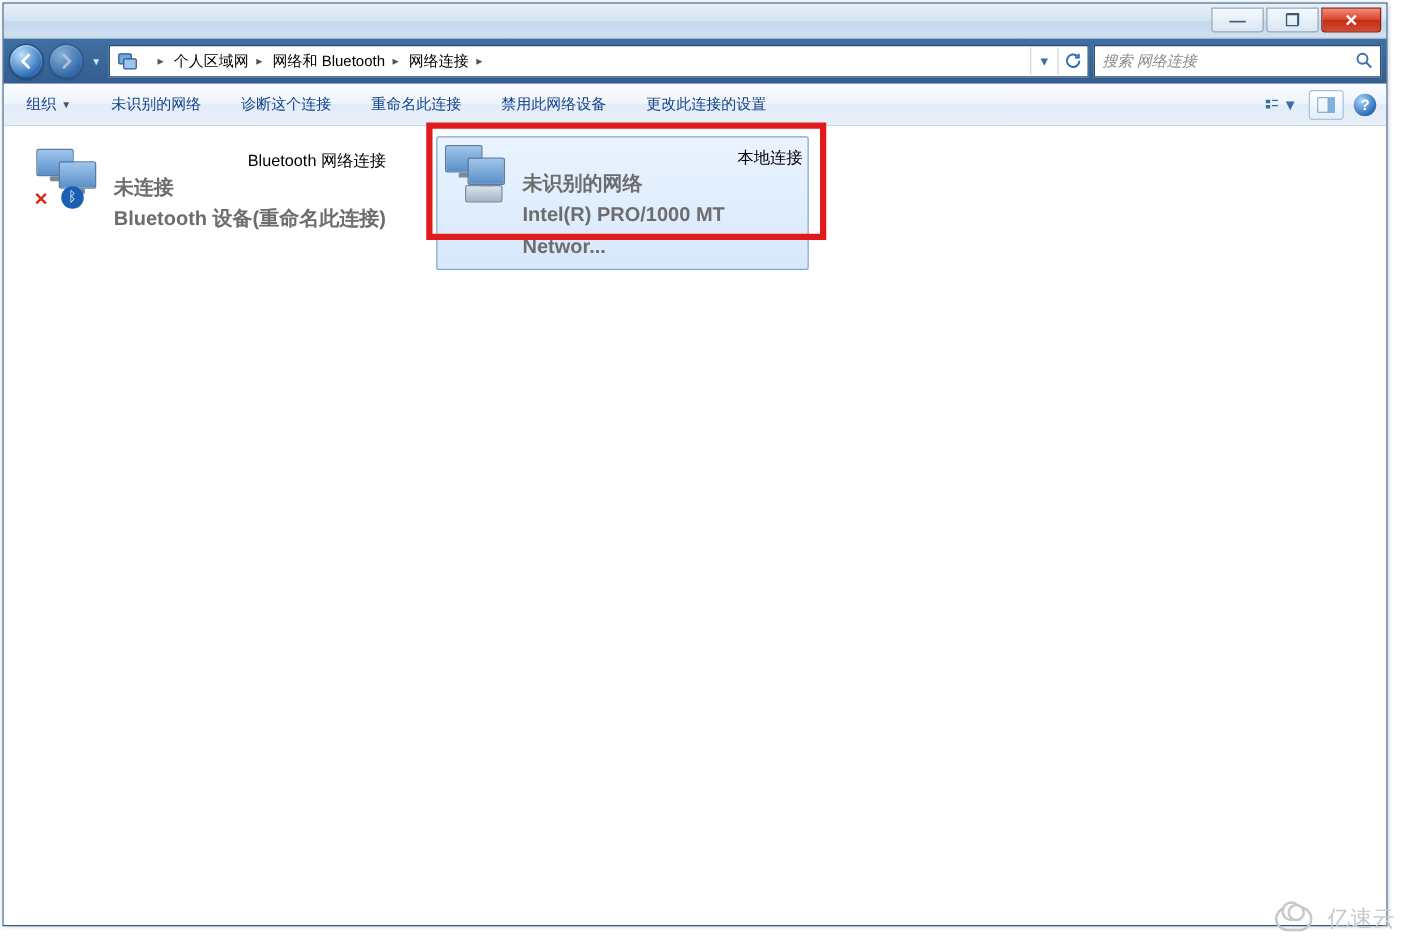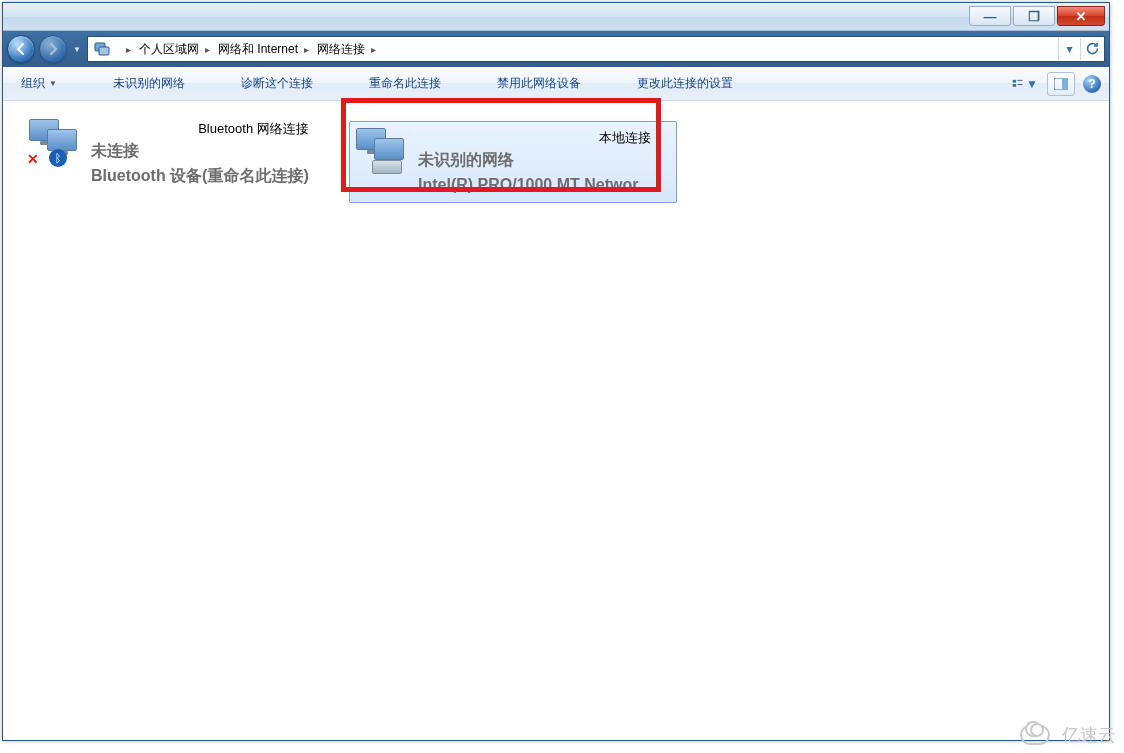--- a/index.html
+++ b/index.html
@@ -103,21 +103,20 @@
   margin-left:4px;display:flex;align-items:center;padding:0 6px;
   color:#8a8a8a;font-style:italic;
 }
 .searchbox .sicon{margin-left:auto;color:#3a6ea5;font-style:normal;}
 .toolbar {
   height:34px;
   background: linear-gradient(to bottom,#fbfdff 0%, #eef4fb 49%, #e2ecf7 50%, #e8f0f9 100%);
   border-bottom:1px solid #c9d6e4;
   display:flex;align-items:center;
   padding:0 8px;
-  gap:24px;
 }
 .tool-item {
   padding:4px 10px;color:#15428b;display:flex;align-items:center;
   margin-right:12px;
 }
 .tool-item .dd{font-size:8px;margin-left:4px;color:#456;}
 .toolbar-right{margin-left:auto;display:flex;align-items:center;gap:8px;}
 .tbr-btn{
   width:28px;height:24px;border:1px solid transparent;display:flex;align-items:center;justify-content:center;color:#3a6ea5;
   border-radius:3px;
@@ -135,21 +134,21 @@
   background:#fff;
 }
 .conn-item {
   display:flex;align-items:flex-start;
   width:300px;
   padding:4px;
   position:absolute;
 }
 .conn-item.bluetooth{left:20px;top:12px;}
 .conn-item.local{
-  left:346px;top:20px;width:328px;
+  left:346px;top:8px;width:298px;
   background:linear-gradient(to bottom,#eaf3fe,#d7e8fb);
   border:1px solid #7da2ce;
   border-radius:2px;
 }
 .highlight-box{
   position:absolute;
   left:338px;top:-3px;
   width:320px;height:94px;
   border:5px solid #e11b1b;
   pointer-events:none;
@@ -226,38 +225,47 @@
           </svg>
       </div>
       <span class="crumb">
           <span class="arrow">▸</span>
         </span>
       <span class="crumb">
           <span>个人区域网</span>
           <span class="arrow">▸</span>
         </span>
       <span class="crumb">
-          <span>网络和 Internet</span>
+          <span>网络和 Bluetooth</span>
           <span class="arrow">▸</span>
         </span>
       <span class="crumb">
           <span>网络连接</span>
           <span class="arrow">▸</span>
         </span>
       <div class="addr-end">
         <div class="addr-btn">▾</div>
         <div class="addr-btn">
           <svg width="14" height="14" viewBox="0 0 14 14">
               <path d="M11 3a5 5 0 1 0 1.5 3.5" fill="none" stroke="#2d6db5" stroke-width="1.6"></path>
               <path d="M12 1v3h-3" fill="none" stroke="#2d6db5" stroke-width="1.6"></path>
             </svg>
         </div>
       </div>
     </div>
 
+    <div class="searchbox">
+      <span>搜索 网络连接</span>
+      <span class="sicon">
+        <svg width="14" height="14" viewBox="0 0 14 14">
+            <circle cx="6" cy="6" r="4" fill="none" stroke="#3a6ea5" stroke-width="1.5"></circle>
+            <line x1="9" y1="9" x2="13" y2="13" stroke="#3a6ea5" stroke-width="1.5"></line>
+          </svg>
+      </span>
+    </div>
   </div>
 
   <div class="toolbar">
     <div class="tool-item">
         <span>组织</span>
         <span class="dd">▼</span>
       </div>
     <div class="tool-item">未识别的网络</div>
     <div class="tool-item">诊断这个连接</div>
     <div class="tool-item">重命名此连接</div>

